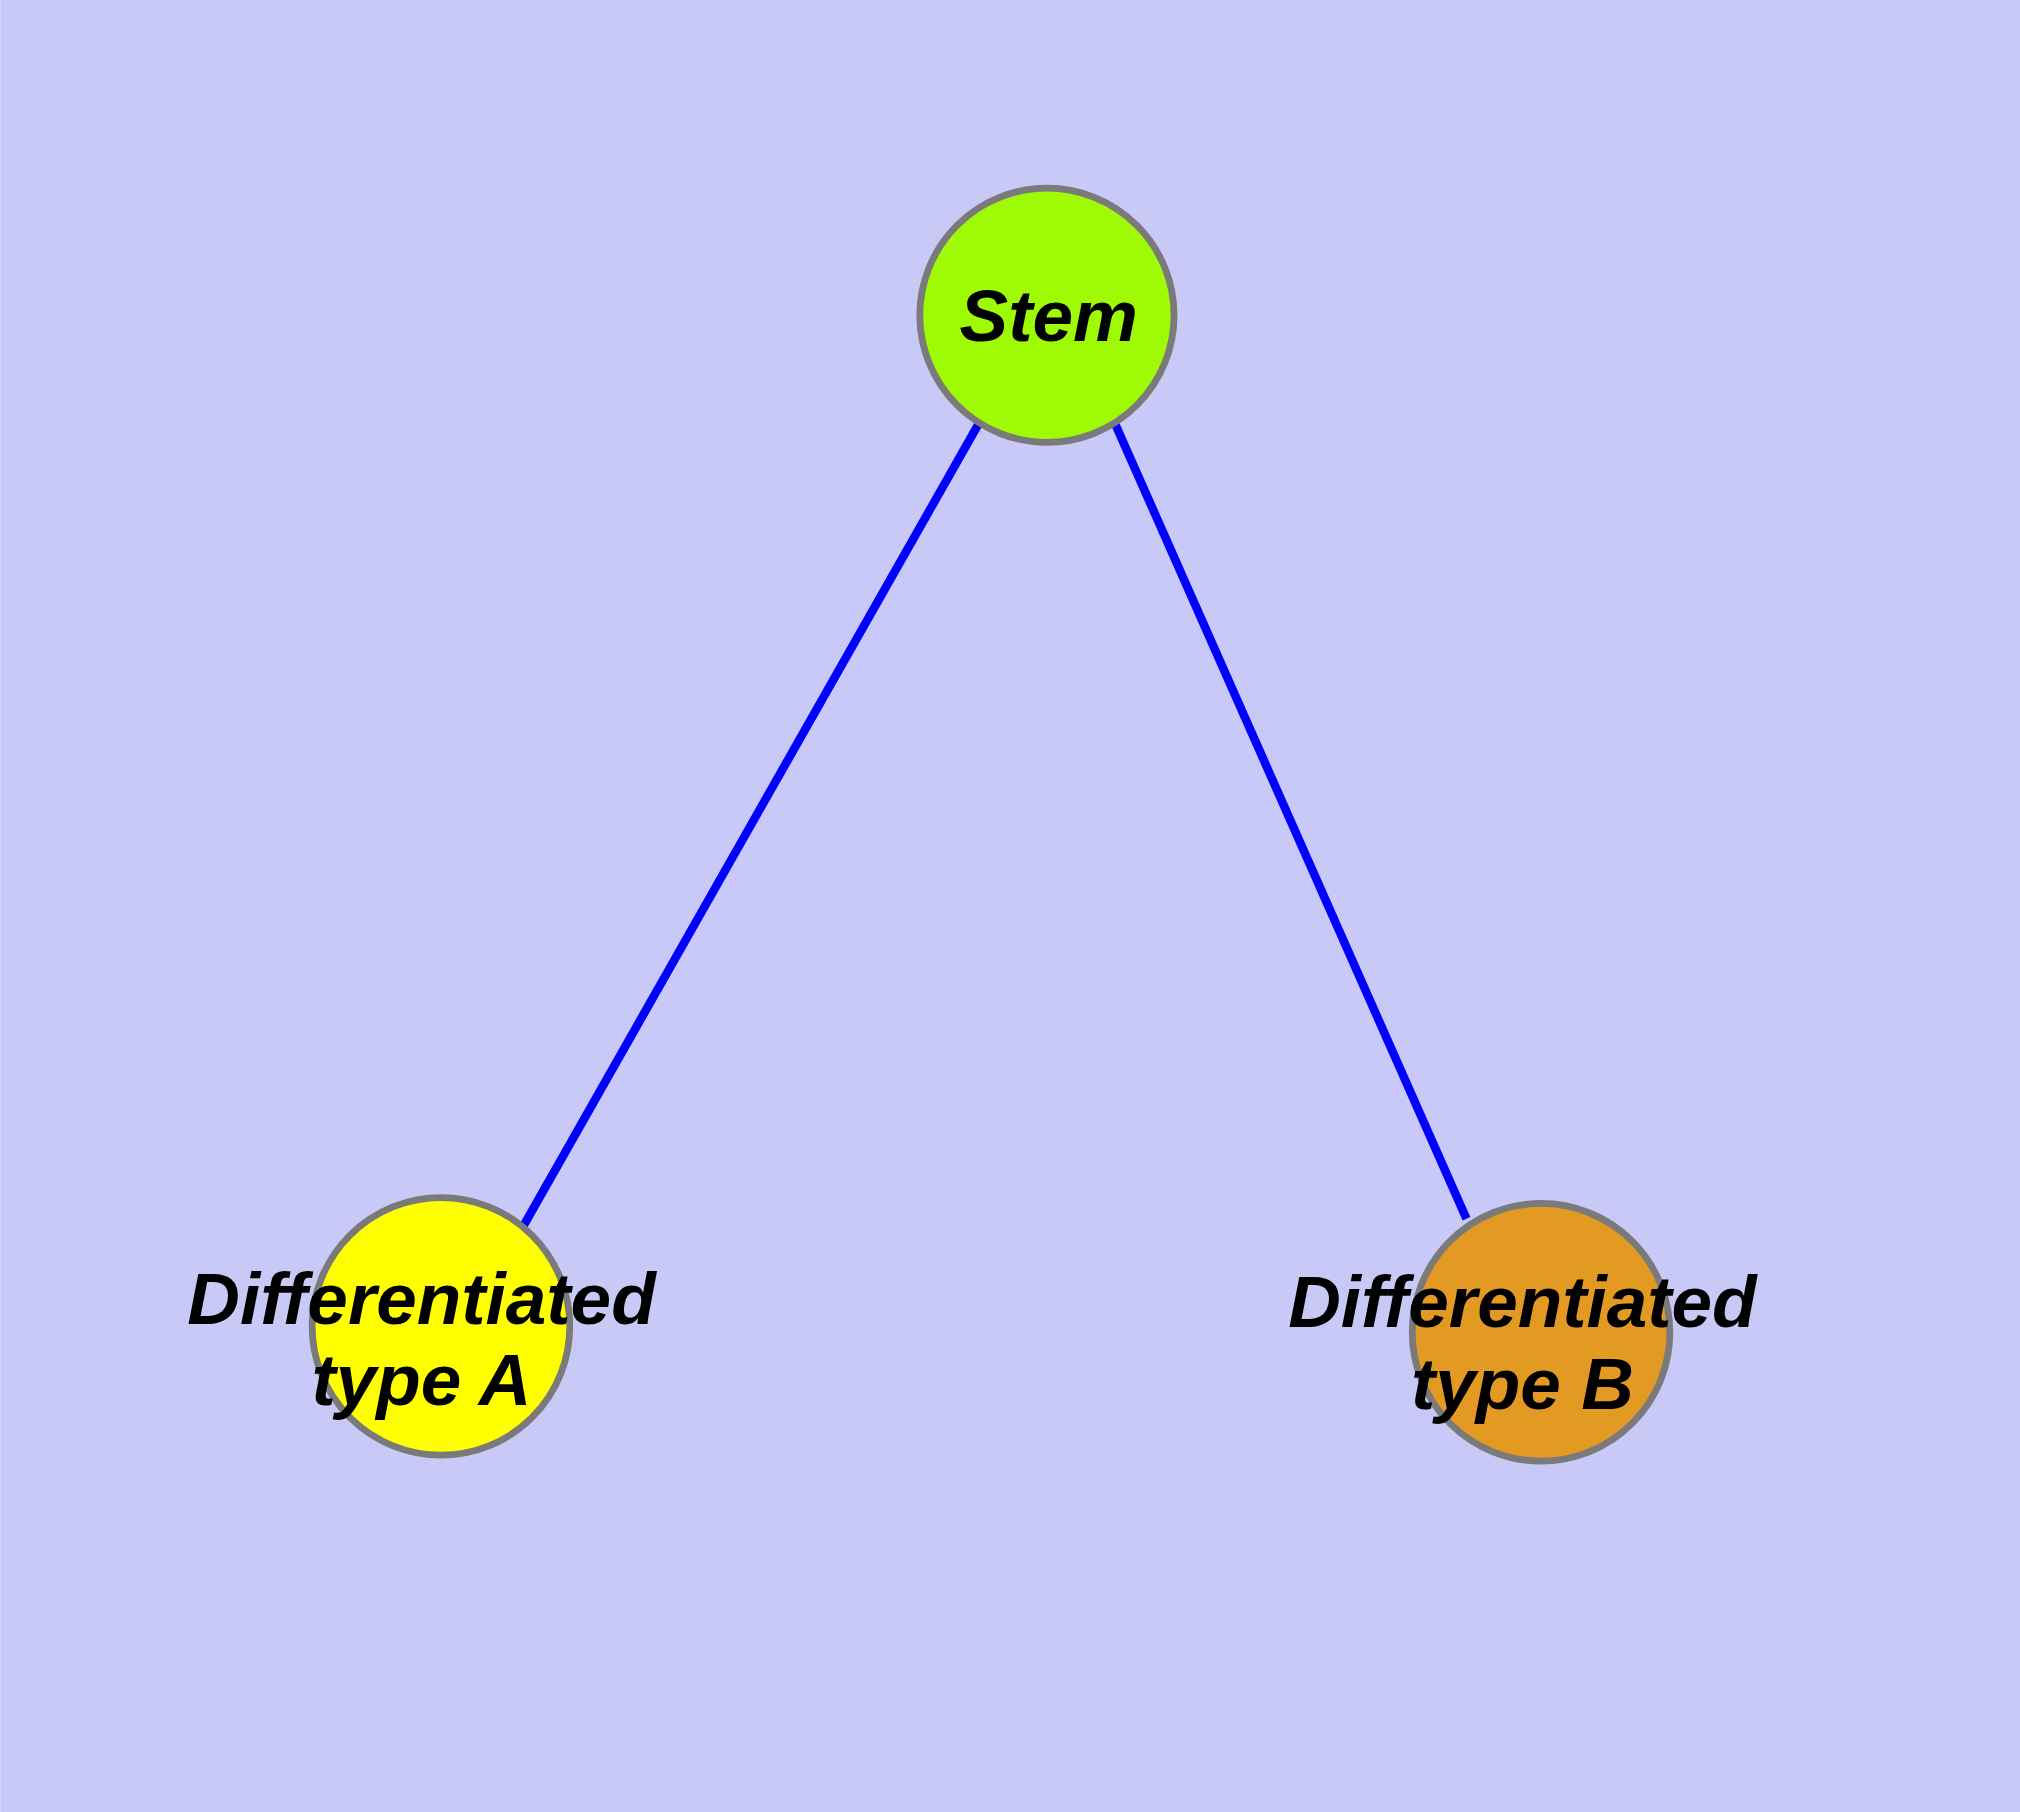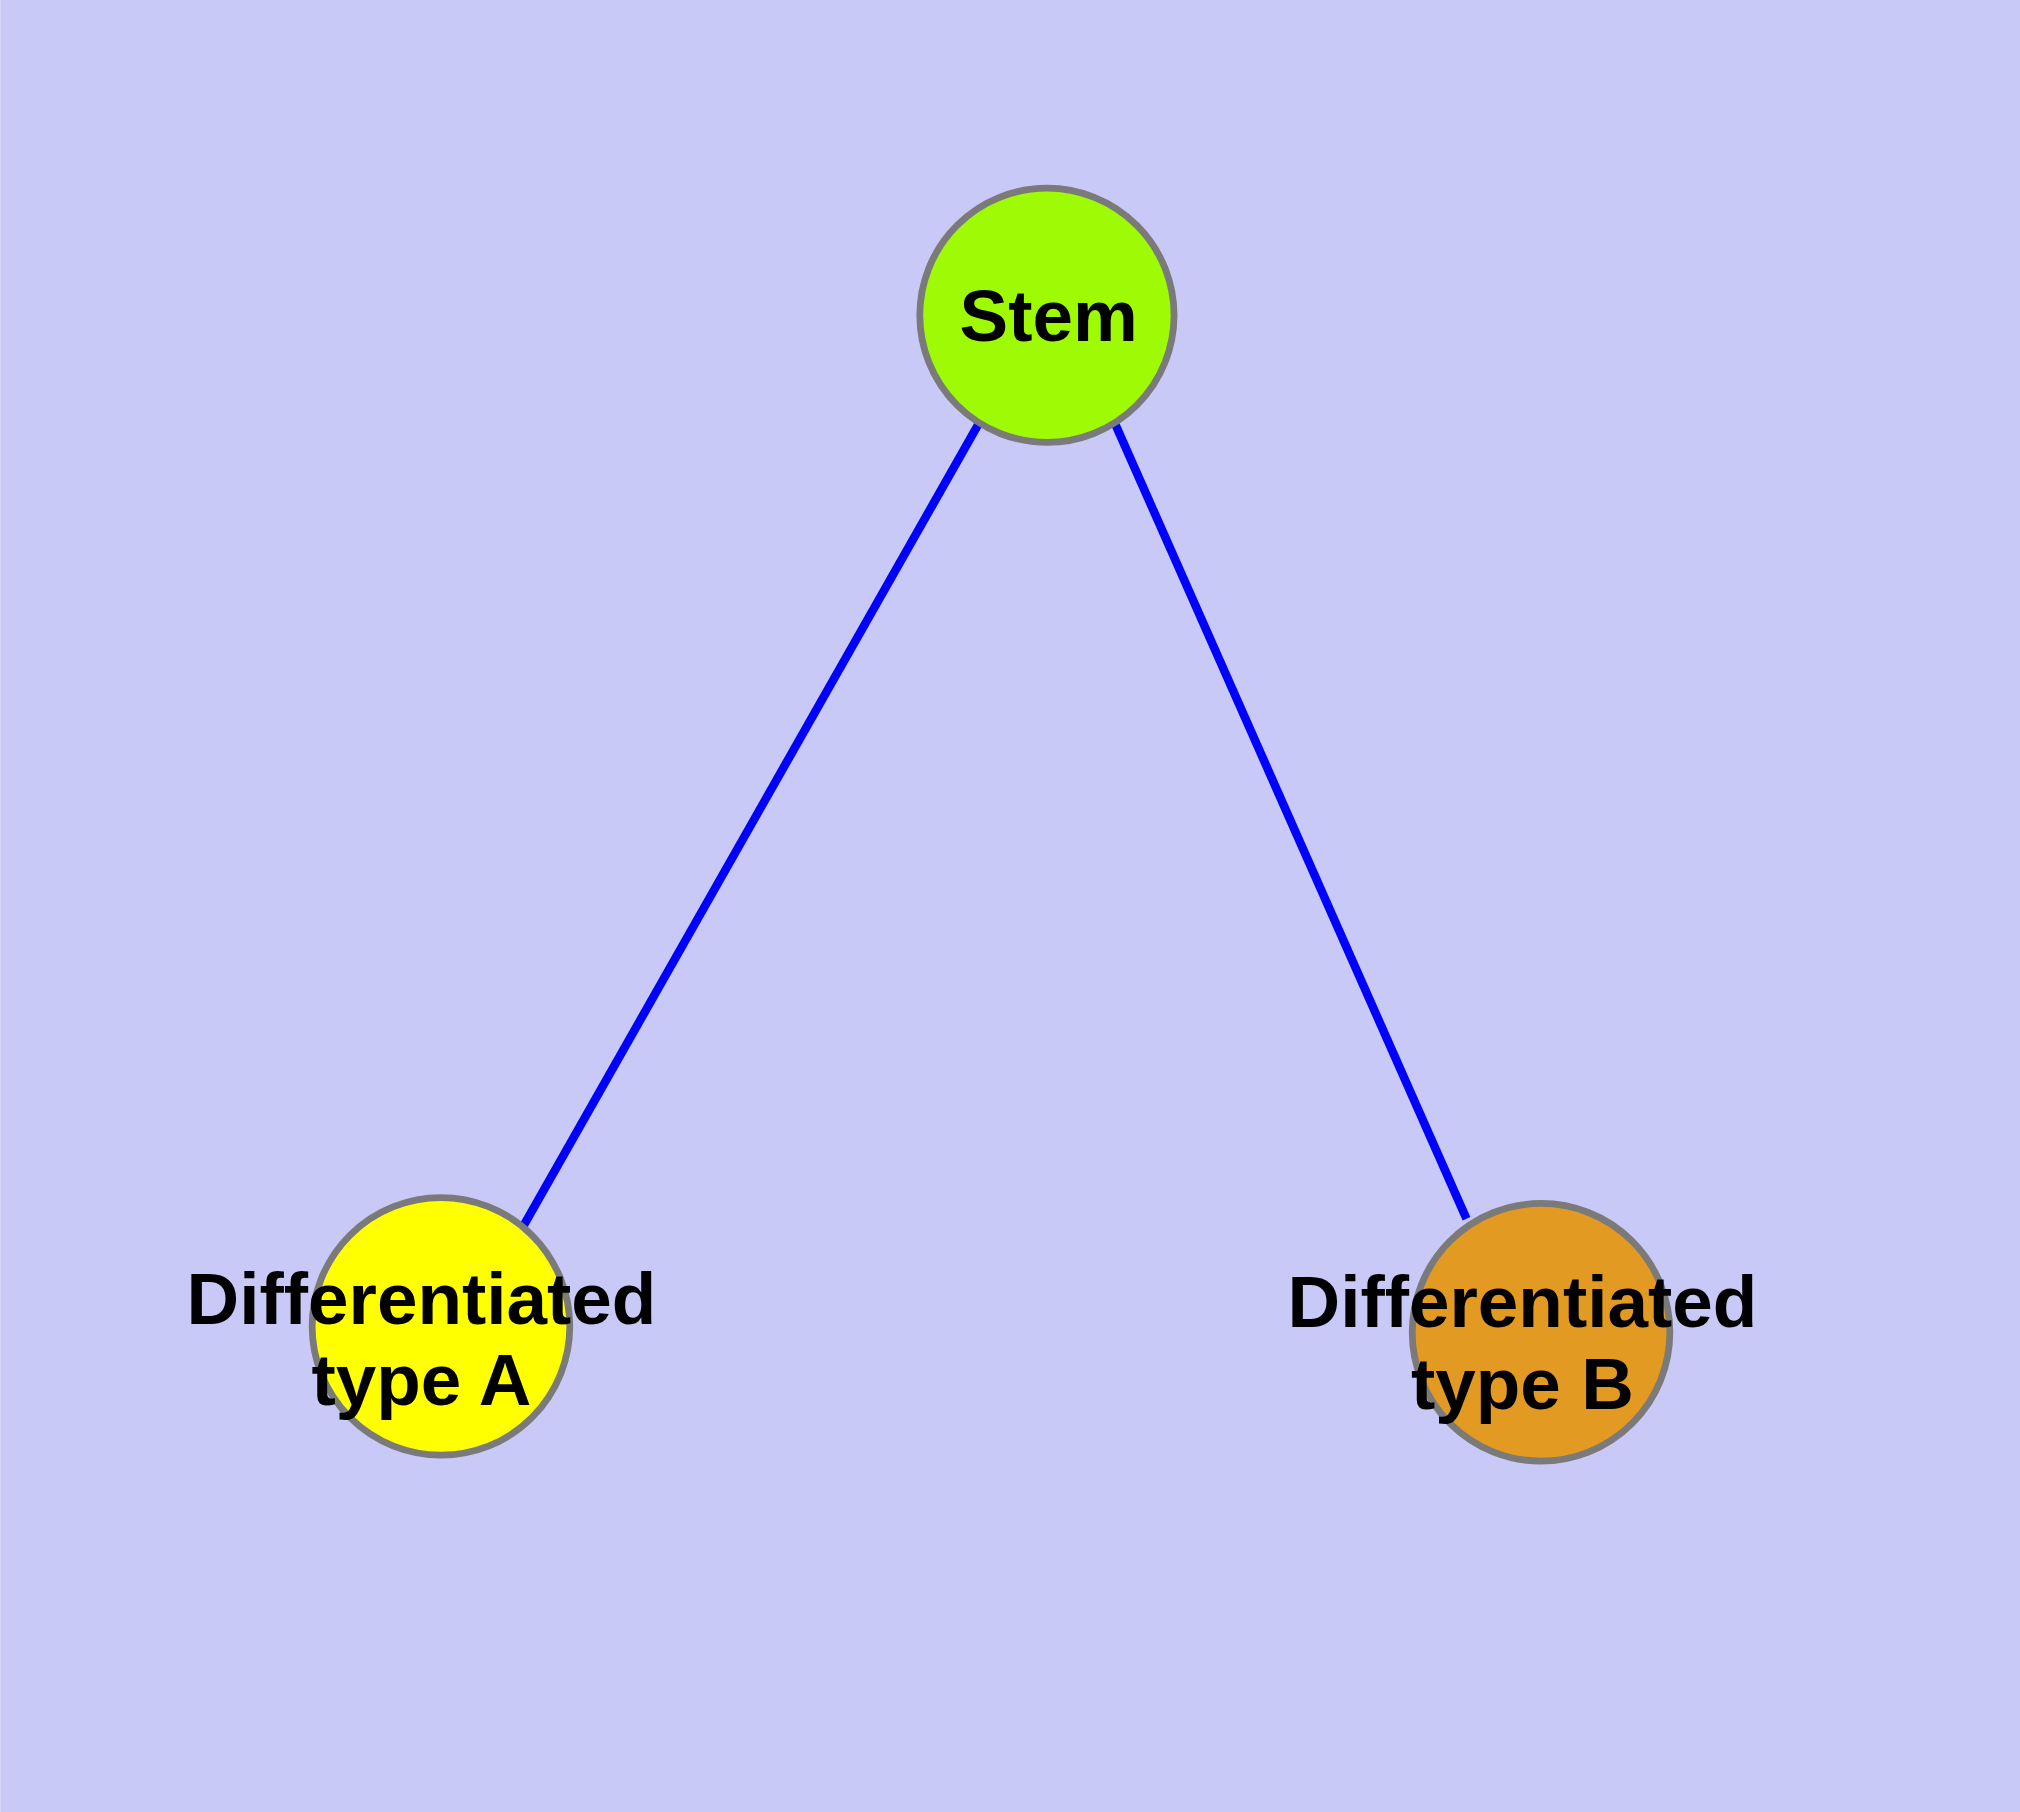--- a/index.html
+++ b/index.html
@@ -6,20 +6,21 @@
     margin: 0;
     padding: 0;
     background: #ffffff;
   }
   #canvas {
     position: relative;
     width: 2021px;
     height: 1812px;
     overflow: hidden;
     font-family: "Liberation Sans", sans-serif;
+    font-style: italic;
   }
   #graph-svg {
     display: block;
     width: 2021px;
     height: 1812px;
   }
   .node-circle {
     stroke-width: 8;
   }
   .edge-line {

